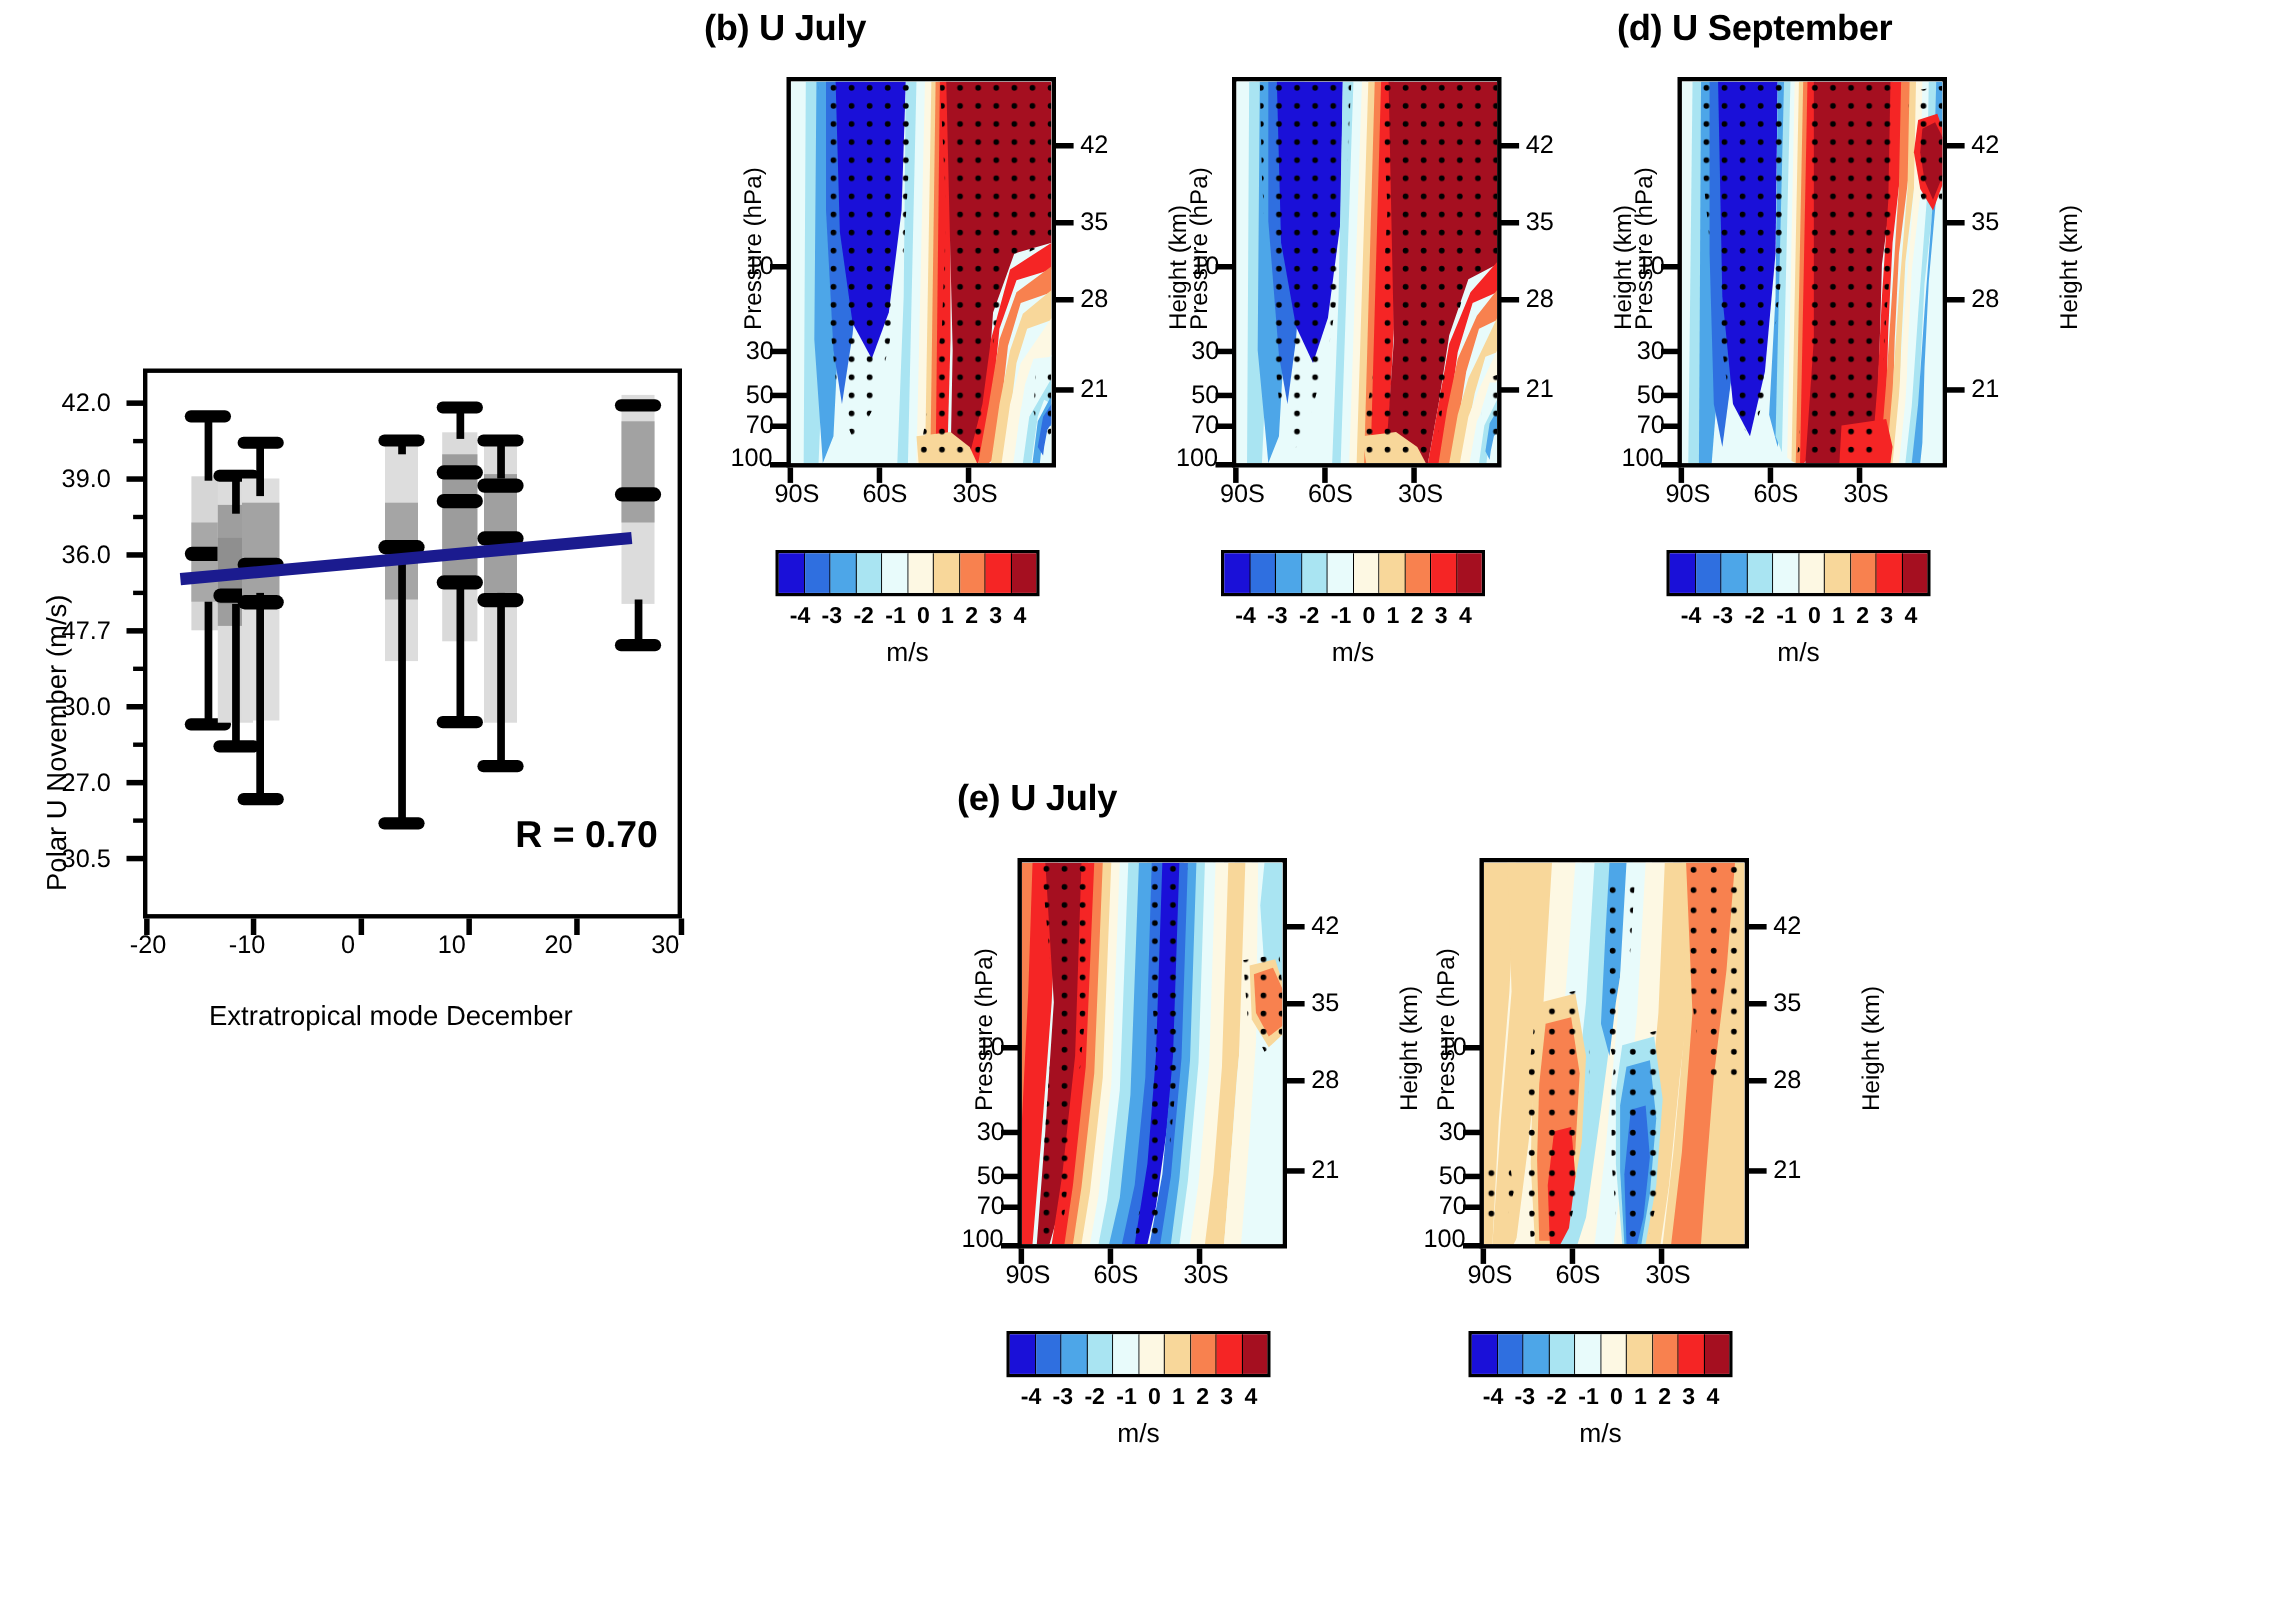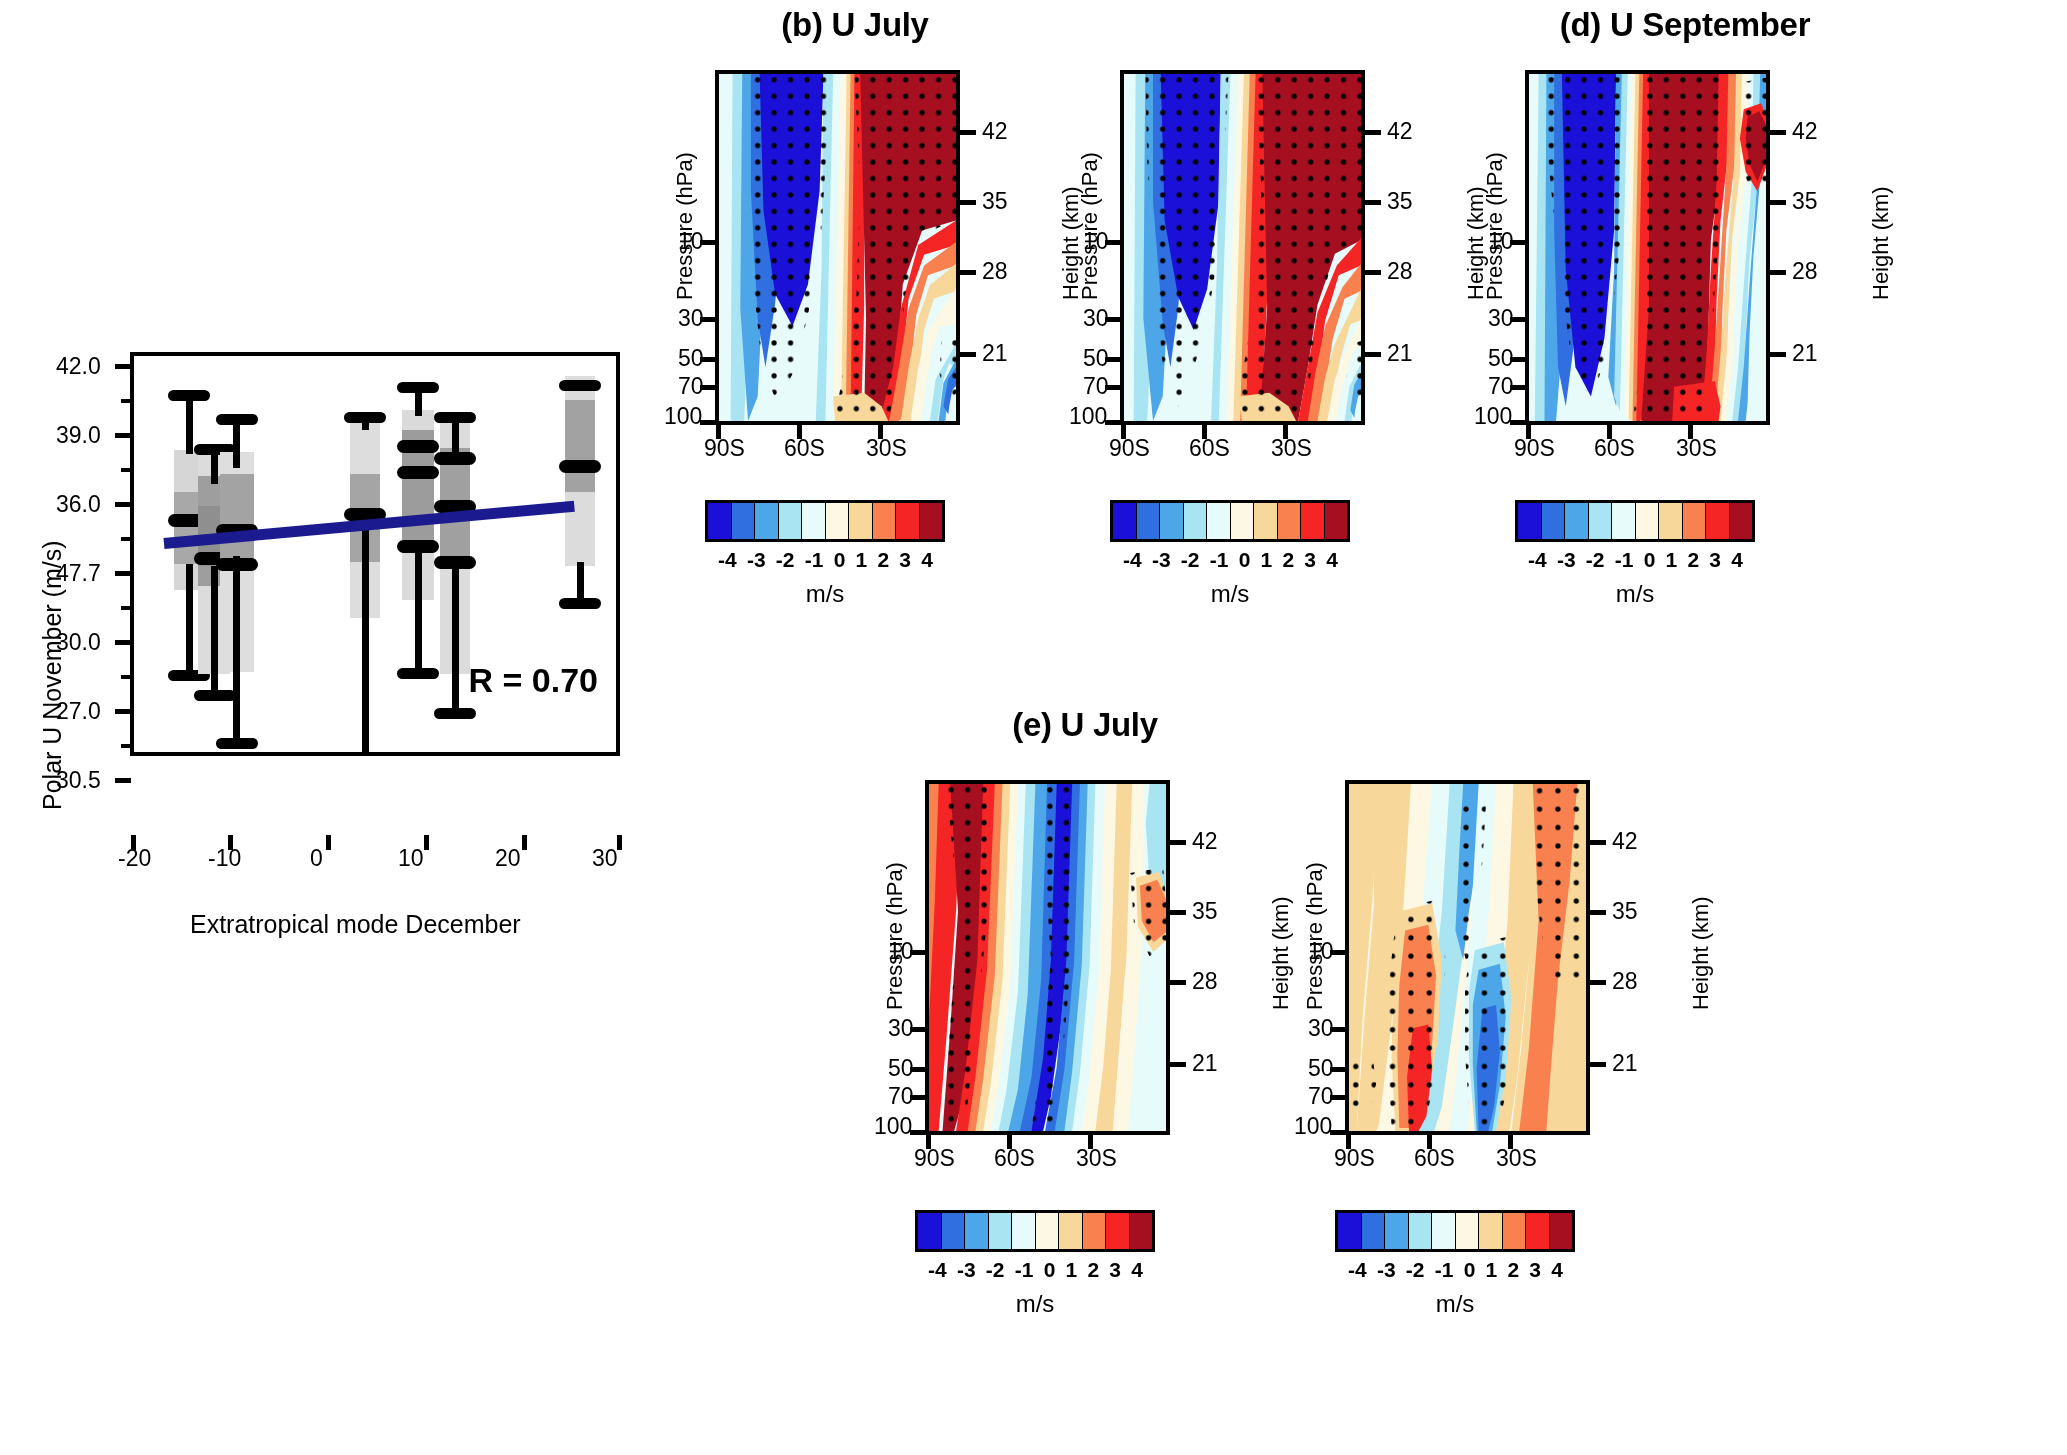--- a/index.html
+++ b/index.html
@@ -7,21 +7,21 @@
   body {
     width:2067px; height:1455px;
     font-family:"Liberation Sans", sans-serif;
     position:relative; overflow:hidden;
   }
   .fig { position:absolute; inset:0; }
 
   
   .panel { position:absolute; }
   .ptitle {
-    position:absolute; width:100%; text-align:center;
+    position:absolute; width:100%; text-align:left;
     font-weight:bold; font-size:33px; color:#000;
     letter-spacing:-0.3px; white-space:nowrap;
   }
   .plotbox {
     position:absolute; border:4px solid #000; background:#fff;
     overflow:hidden;
   }
   .axlabel {
     position:absolute; font-size:22px; color:#000; white-space:nowrap;
   }
@@ -66,21 +66,21 @@
 
 <div class="fig">
 
   <div class="panel" id="panel-a" style="left:20px; top:250px; width:640px; height:700px;">
 
 
     <div class="axlabel vlabel" style="left:18px; top:560px; transform:rotate(-90deg); font-size:25px;">Polar U November (m/s)</div>
 
     <div class="axlabel" style="left:170px; top:660px; font-size:25px;">Extratropical mode December</div>
 
-    <div class="plotbox" style="left:110px; top:102px; width:490px; height:404px;">
+    <div class="plotbox" style="left:110px; top:85px; width:490px; height:500px;">
 
       <div class="bw-grp" style="left:34px; top:0; width:40px; height:100%;">
         <div class="bx" style="left:6px; top:94px;  width:30px; height:140px; background:#d6d6d6;"></div>
         <div class="bx" style="left:6px; top:136px; width:30px; height:72px;  background:#a8a8a8;"></div>
         <div class="whisker" style="left:18px; top:38px;  width:7px; height:60px;"></div>
         <div class="whisker" style="left:18px; top:208px; width:7px; height:112px;"></div>
         <div class="cap" style="left:0px;  top:34px;  width:42px; height:11px;"></div>
         <div class="cap" style="left:0px;  top:314px; width:42px; height:11px;"></div>
         <div class="median" style="left:0px;  top:158px; width:42px; height:13px;"></div>
       </div>

